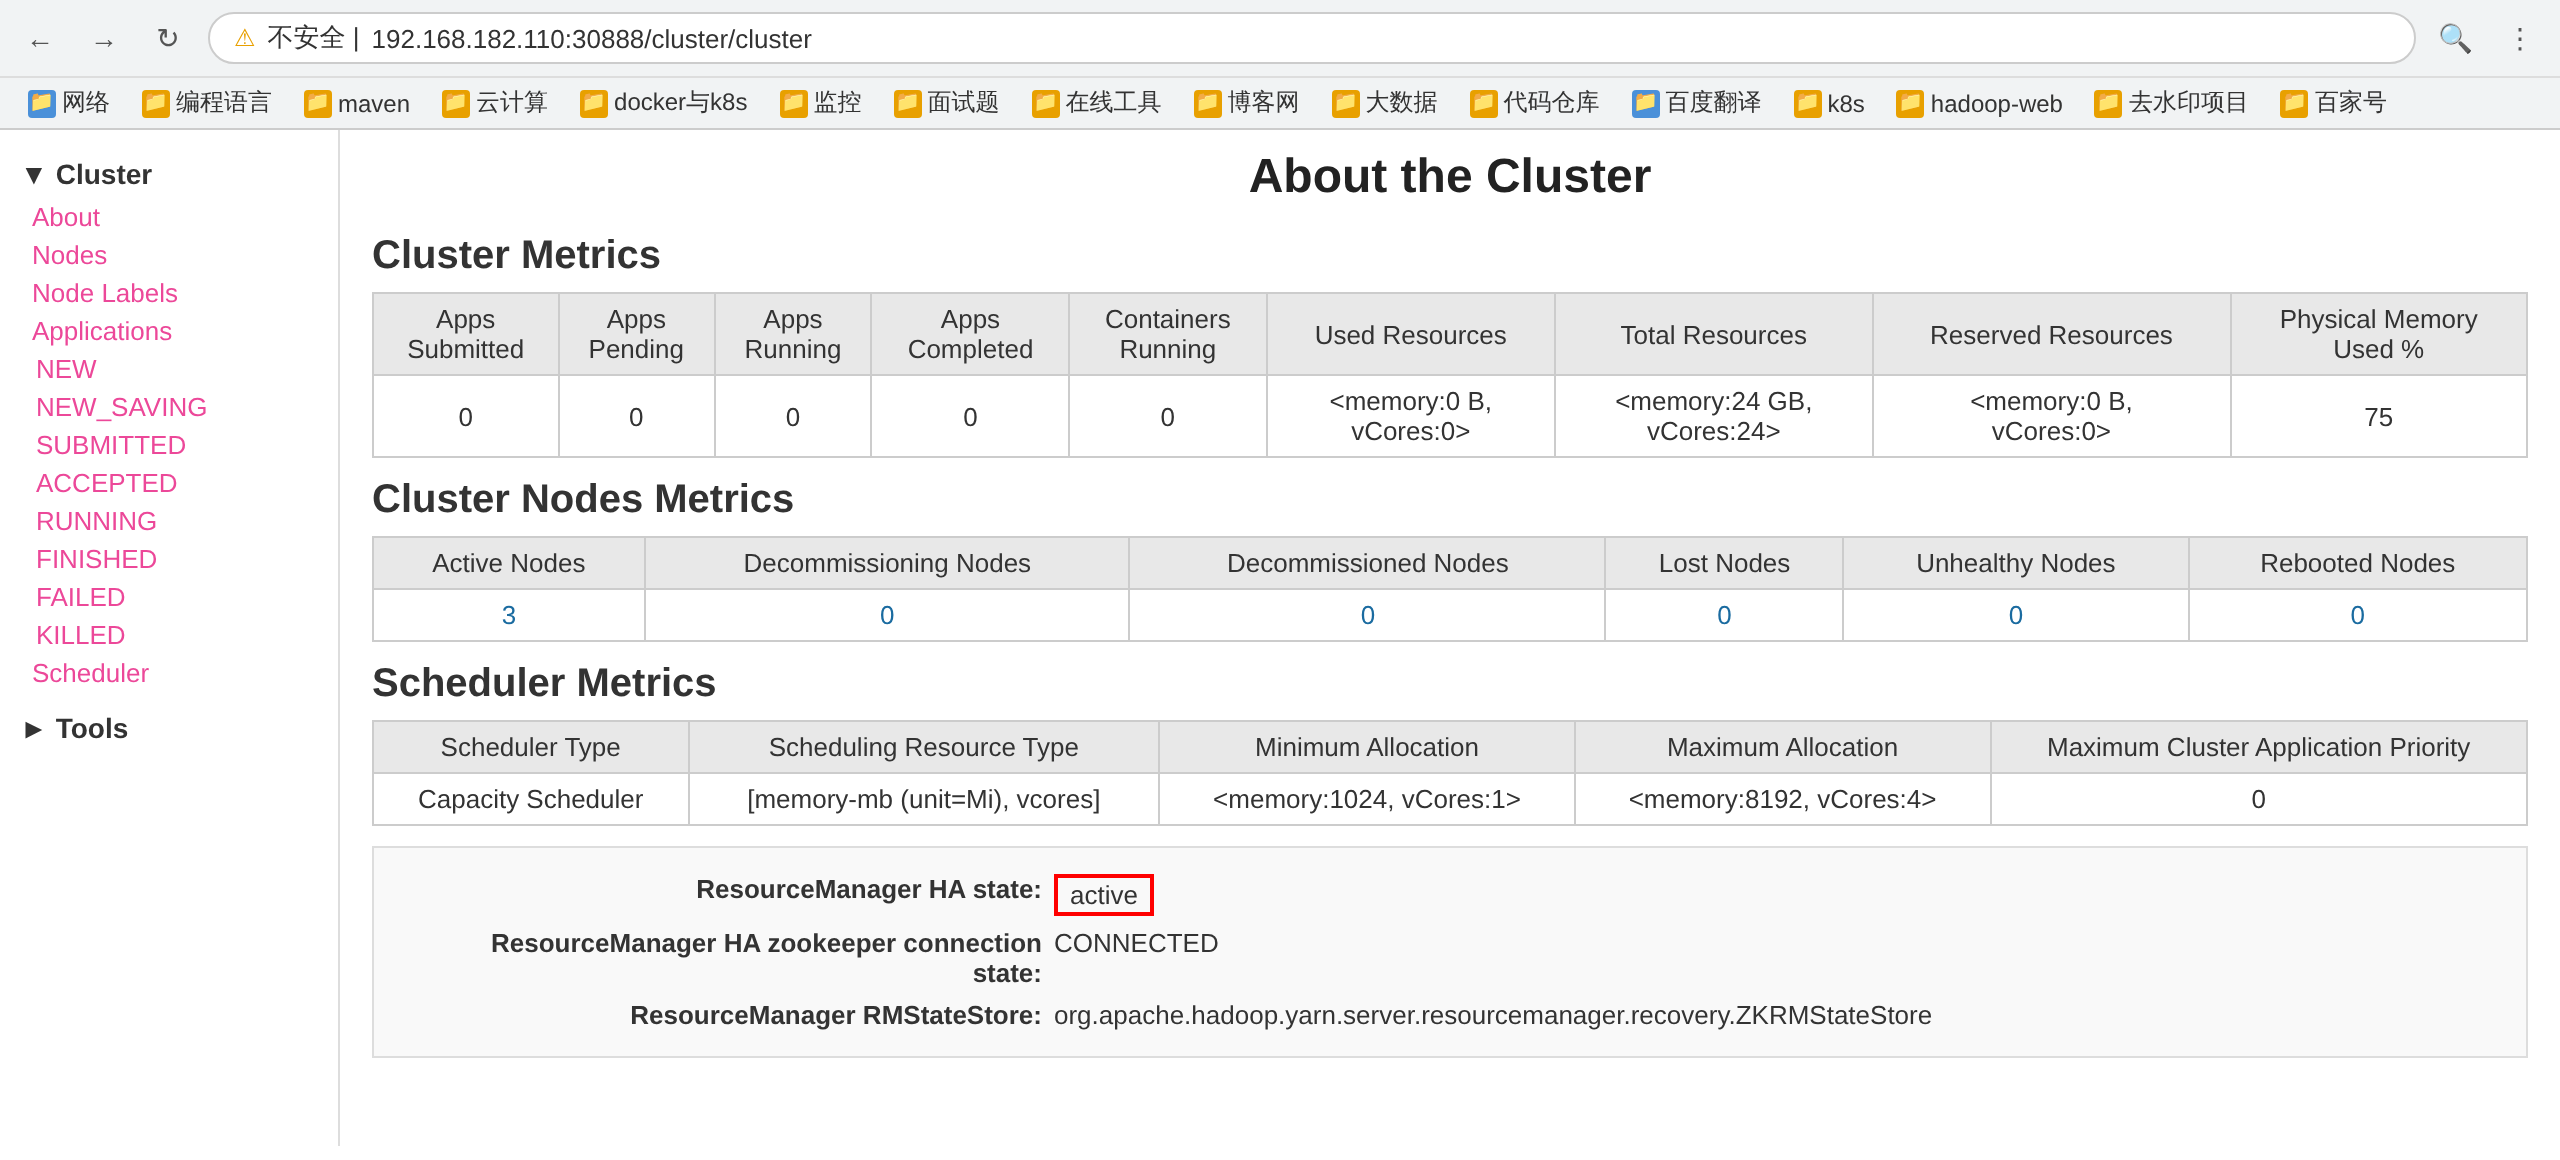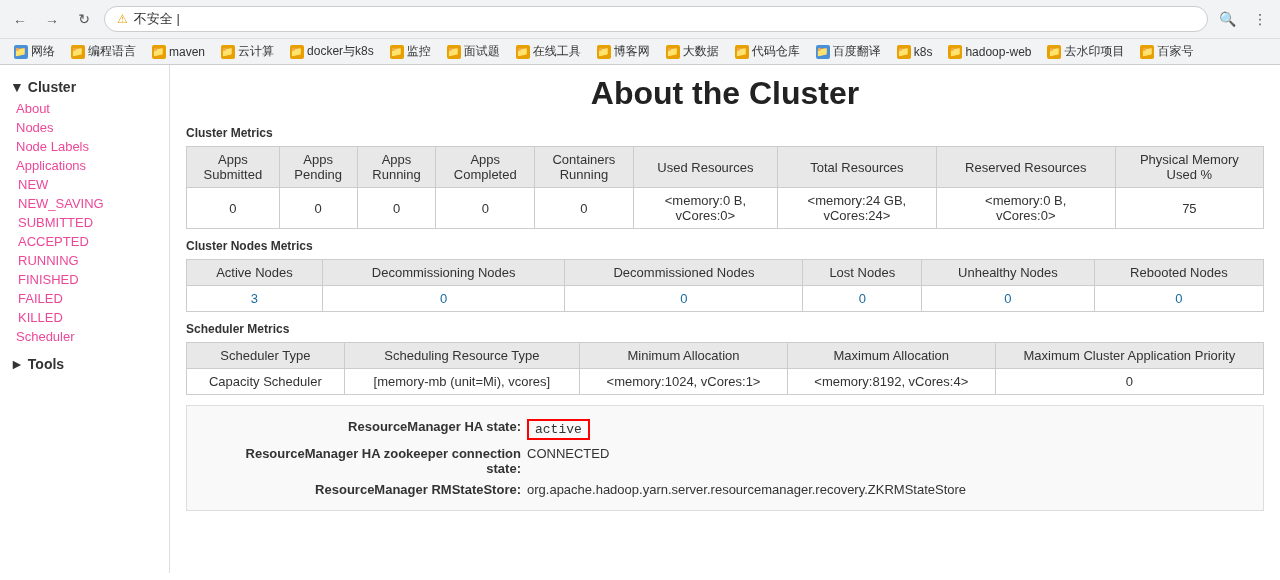--- a/index.html
+++ b/index.html
@@ -102,29 +102,29 @@
     }
 
     
     .main-content {
       flex: 1;
       overflow-y: auto;
       padding: 10px 16px;
     }
     .page-title {
       text-align: center;
-      font-size: 32px;
+      font-size: 24px;
       font-weight: bold;
       margin-bottom: 14px;
       color: #222;
     }
 
     
     .section-title {
-      font-size: 12px;
+      font-size: 20px;
       font-weight: bold;
       margin: 10px 0 6px 0;
       color: #333;
     }
 
     
     .metrics-table {
       width: 100%;
       border-collapse: collapse;
       font-size: 13px;
@@ -164,34 +164,34 @@
       min-width: 320px;
       text-align: right;
       padding-right: 6px;
     }
     .info-value { color: #333; }
     .ha-state-box {
       display: inline-block;
       border: 2px solid red;
       padding: 1px 6px;
       color: #333;
-      font-family: Liberation Mono, monospace;
     }
   </style>
 </head>
 <body>
 
 <div class="browser-chrome">
   <div class="browser-toolbar">
     <button class="nav-btn">←</button>
     <button class="nav-btn">→</button>
     <button class="nav-btn">↻</button>
     <div class="address-bar">
       <span class="lock-icon">⚠</span>
       <span>不安全 |</span>
+      <span>192.168.182.110:30888/cluster/cluster</span>
     </div>
     <button class="nav-btn">🔍</button>
     <button class="nav-btn">⋮</button>
   </div>
   <div class="bookmarks-bar">
 
   <div class="bookmark-item">
         <span class="bm-icon" style="background: rgb(74, 144, 217); color: rgb(255, 255, 255);">📁</span>
         <span>网络</span>
       </div>

